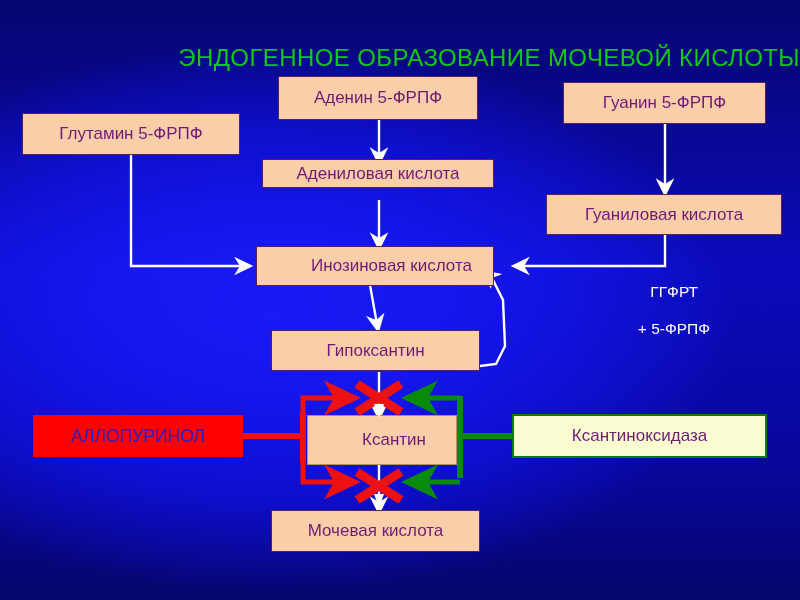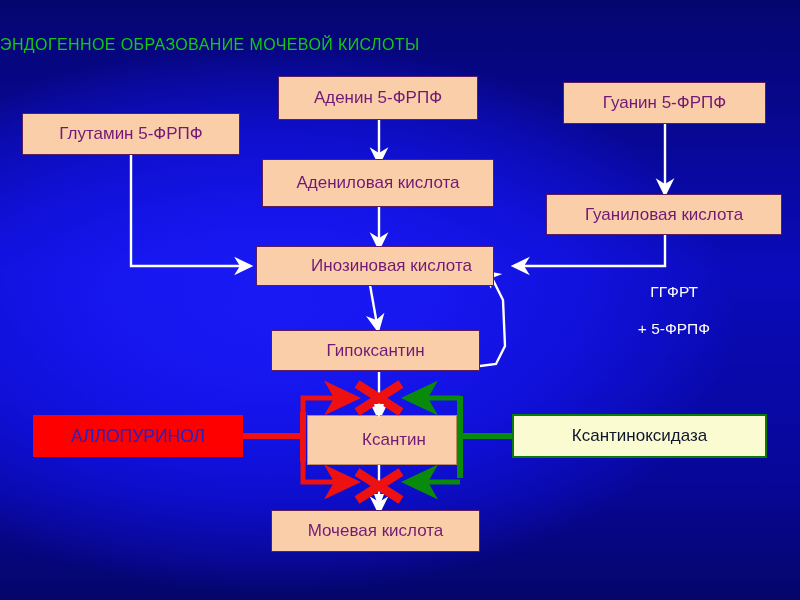--- a/index.html
+++ b/index.html
@@ -9,38 +9,38 @@
   }
   #stage{
     position:relative;width:800px;height:600px;
     background:
       radial-gradient(ellipse 58% 46% at 34% 53%, #1313e8 0%, #0f0fd2 38%, #0a0aa8 66%, #06066e 88%, #030348 100%),
       linear-gradient(180deg,#020236 0%, #0808a0 45%, #040470 80%, #020230 100%);
     background-blend-mode:screen;
   }
   
   .title{
-    position:absolute;left:0;right:0;top:36px;text-align:left;
-    color:#13c913;font-size:16px;letter-spacing:.4px;
+    position:absolute;left:0;right:0;top:44px;text-align:right;
+    color:#13c913;font-size:24px;letter-spacing:.4px;
     white-space:nowrap;font-weight:400;
   }
   
   .node{
     position:absolute;box-sizing:border-box;
     background:#fbceaa;border:1px solid #5a1f5a;
     color:#701a75;font-size:17px;
     display:flex;align-items:center;justify-content:center;
     text-align:center;line-height:1.05;
   }
   .node.allo{
     background:#fe0000;border:1px solid #fe0000;color:#2222c8;
     font-size:17.5px;font-weight:400;
   }
   .node.xo{
-    background:#fbfbd2;border:2px solid #0a7a0a;color:#0f172a;
+    background:#fbfbd2;border:2px solid #0a7a0a;color:#701a75;
     font-size:17px;
   }
   .node.xanthine{border:1px solid #c08a60;}
   
   .wlabel{
     position:absolute;color:#ffffff;font-size:15.5px;
     white-space:nowrap;text-align:right;
   }
   svg.layer{position:absolute;left:0;top:0;width:800px;height:600px;pointer-events:none;}
   svg.under{z-index:1;}
@@ -82,21 +82,21 @@
   </svg>
 
   <div class="title">ЭНДОГЕННОЕ ОБРАЗОВАНИЕ МОЧЕВОЙ КИСЛОТЫ</div>
 
   <div class="node" style="left:278px;top:76px;width:200px;height:44px;">Аденин 5-ФРПФ</div>
 
   <div class="node" style="left:563px;top:82px;width:203px;height:42px;">Гуанин 5-ФРПФ</div>
 
   <div class="node" style="left:22px;top:113px;width:218px;height:42px;">Глутамин 5-ФРПФ</div>
 
-  <div class="node" style="left:262px;top:159px;width:232px;height:48px;">Адениловая кислота</div>
+  <div class="node" style="left:262px;top:159px;width:232px;height:29px;">Адениловая кислота</div>
 
   <div class="node" style="left:546px;top:194px;width:236px;height:41px;">Гуаниловая кислота</div>
 
   <div class="node" style="left:256px;top:246px;width:238px;height:40px;padding-left:33px;">Инозиновая кислота</div>
 
   <div class="node" style="left:271px;top:330px;width:209px;height:41px;">Гипоксантин</div>
 
   <div class="node xanthine" style="left:307px;top:415px;width:150px;height:50px;">Ксантин</div>
 
   <div class="node" style="left:271px;top:510px;width:209px;height:42px;">Мочевая кислота</div>

